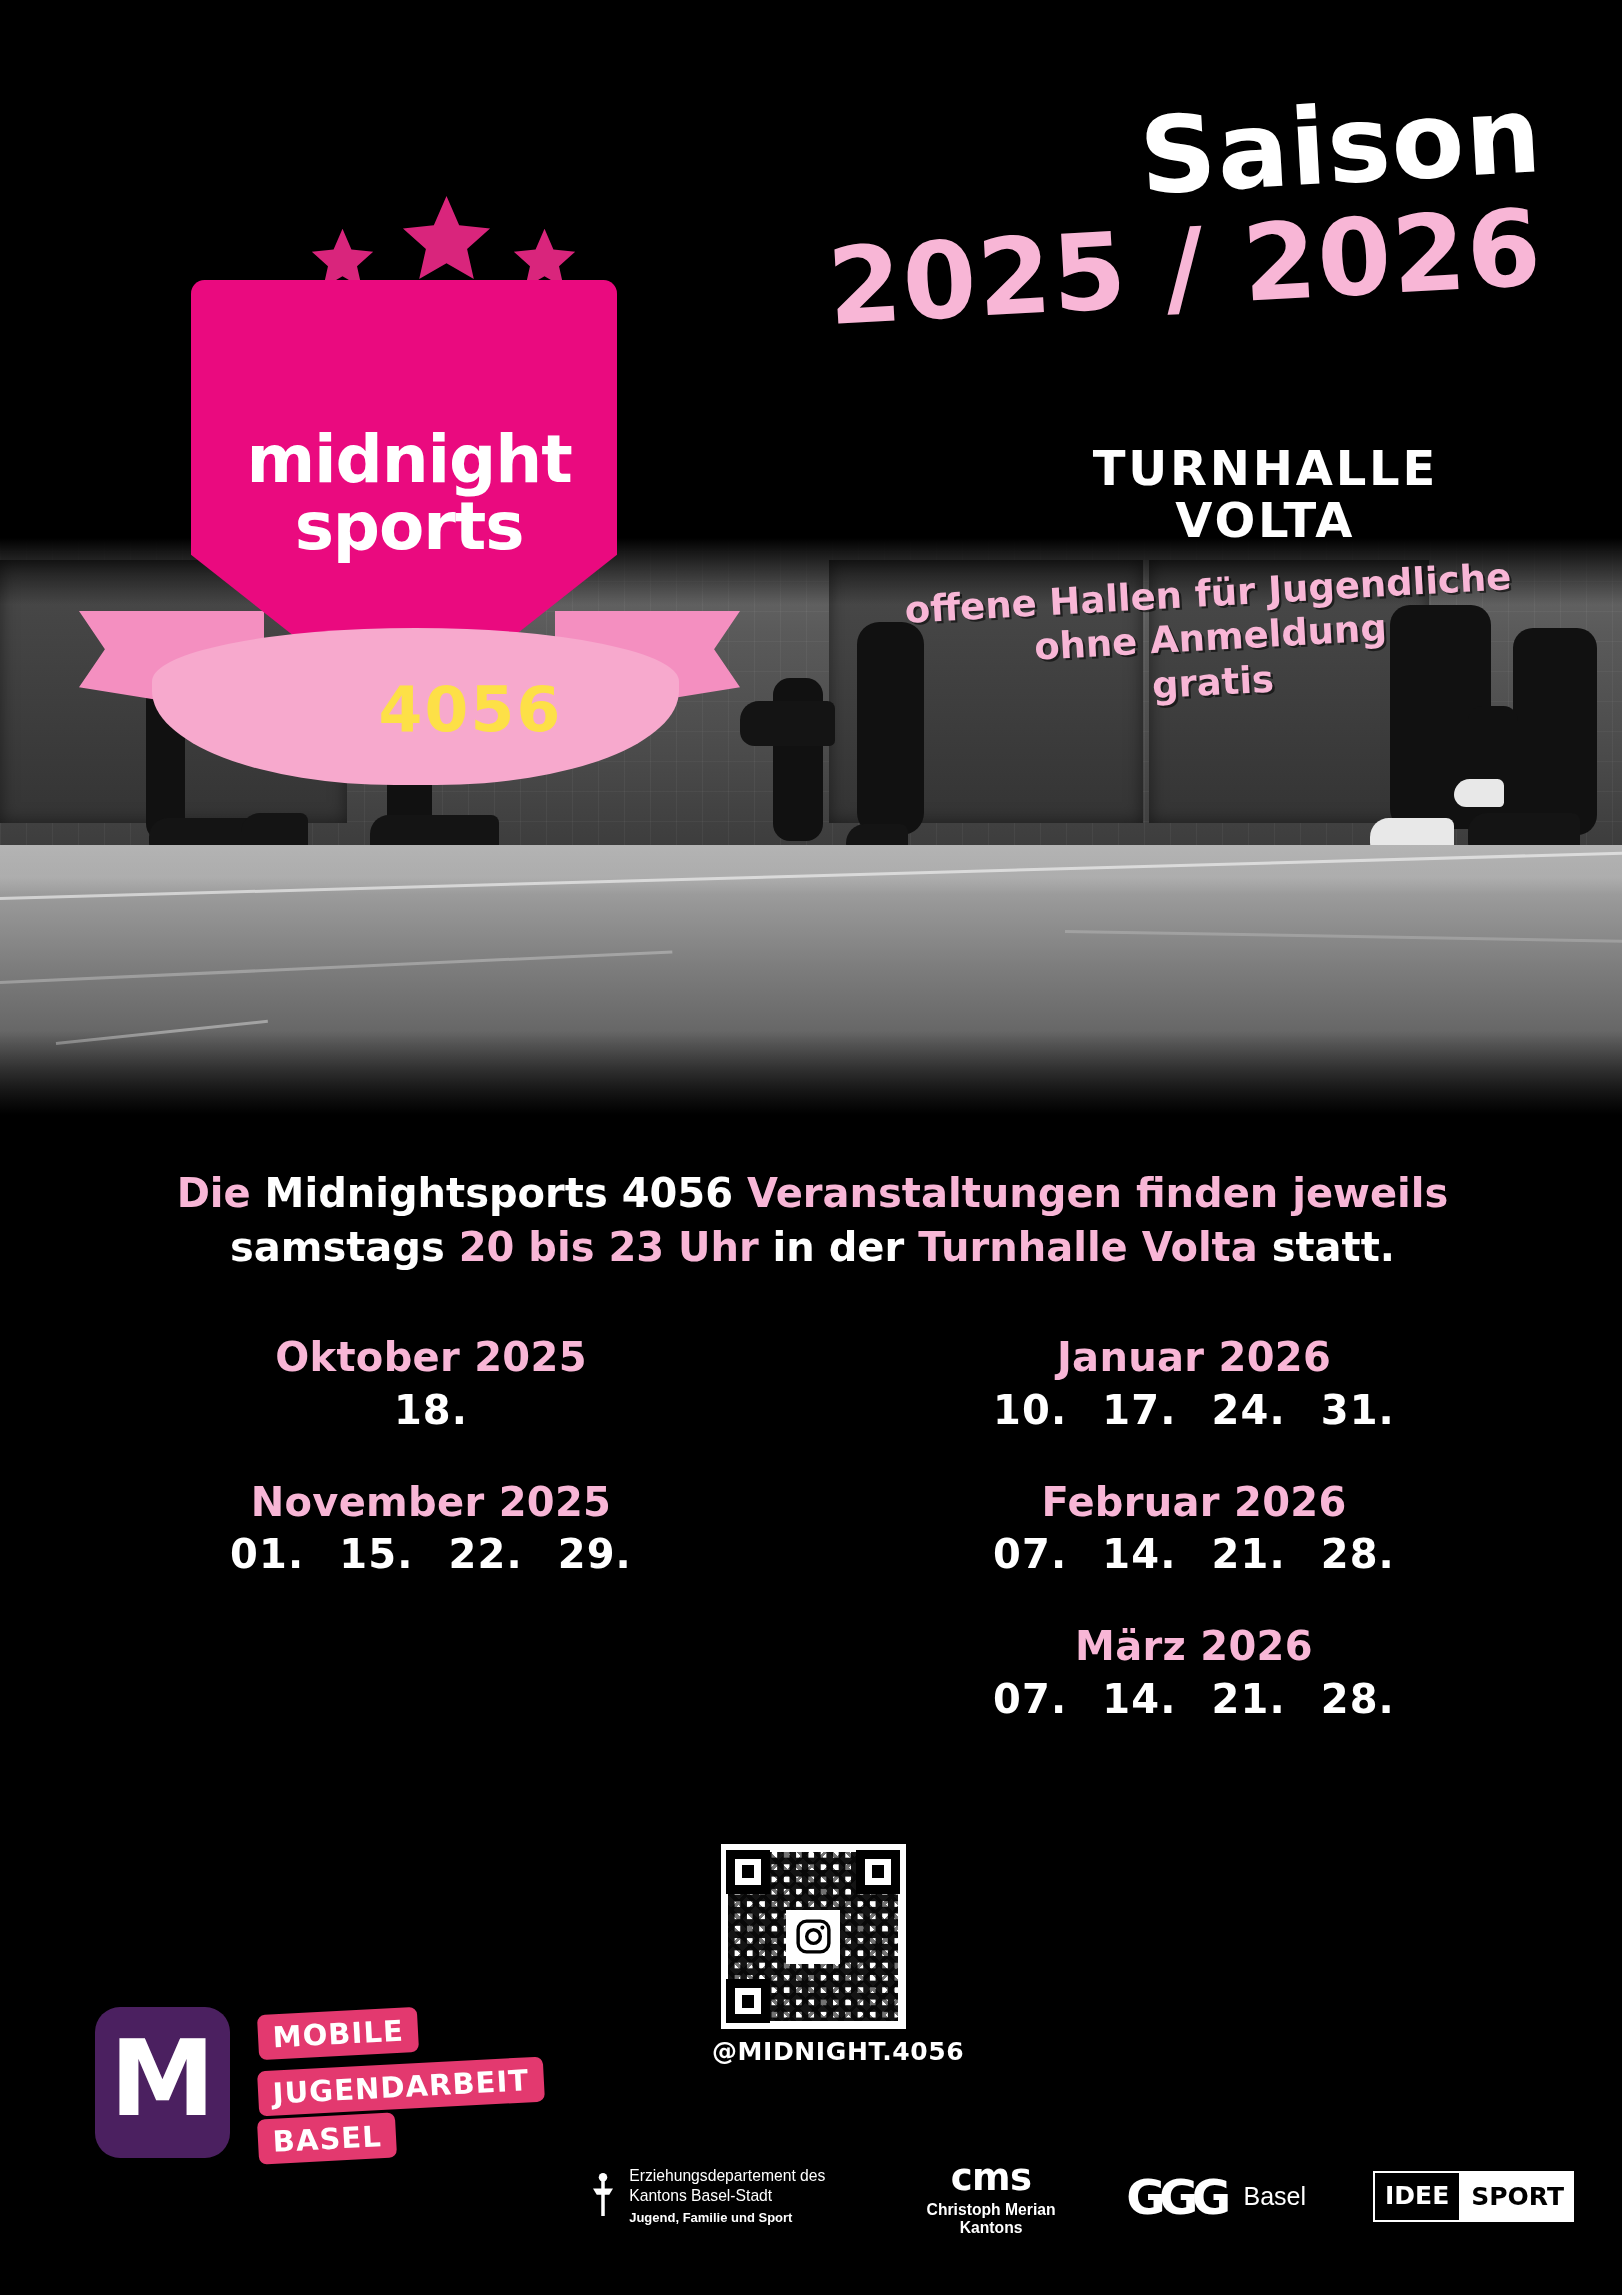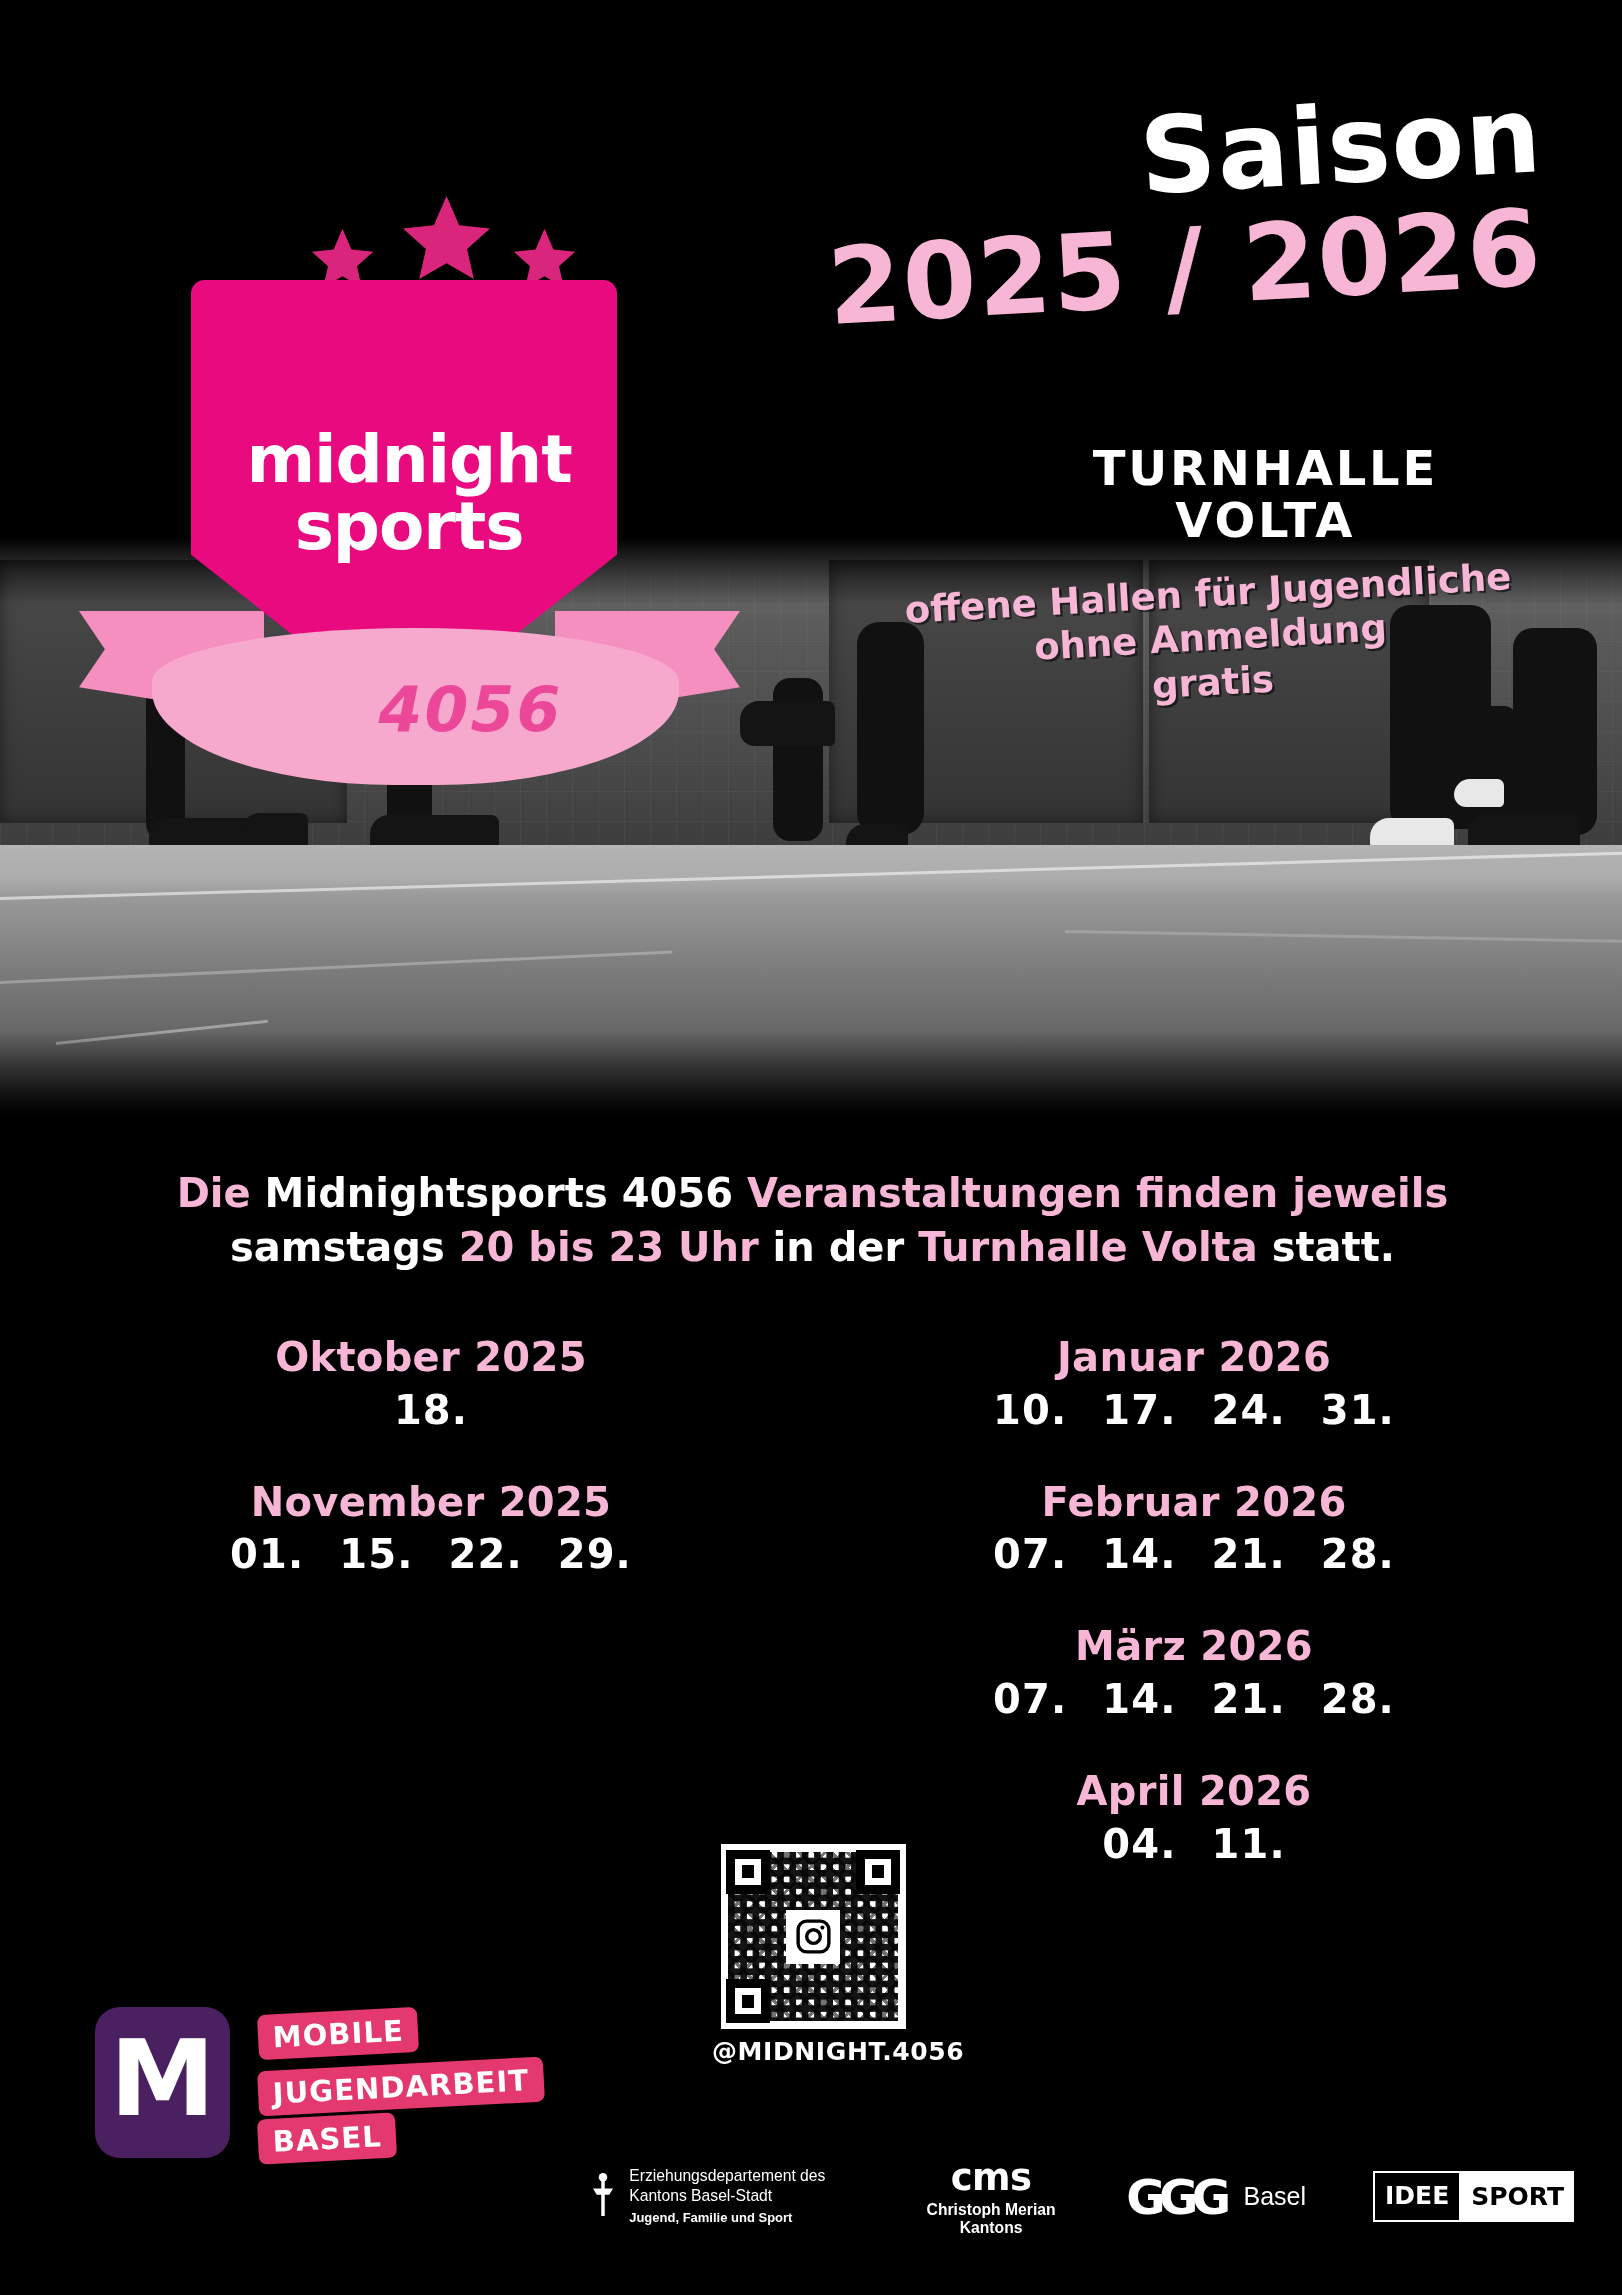--- a/index.html
+++ b/index.html
@@ -152,23 +152,22 @@
   }
   .badge-number {
     position:absolute;
     left: 291px;
     top: 488px;
     width: 235px;
     text-align:center;
     font-family: "DejaVu Sans", sans-serif;
     font-weight: 800;
     font-size: 63px;
-    color: #ec4899;
+    color: #fde047;
     letter-spacing: 2.2px;
-    font-style: italic;
   }
 
   
   .season {
     position:absolute;
     right: 78px;
     top: 73px;
     text-align: right;
     width: 841px;
   }
@@ -573,27 +572,20 @@
       </div>
       <div class="month-block">
         <div class="month-name">März 2026</div>
         <div class="month-days">
           <span>07.</span>
           <span>14.</span>
           <span>21.</span>
           <span>28.</span>
         </div>
       </div>
-      <div class="month-block">
-        <div class="month-name">April 2026</div>
-        <div class="month-days">
-          <span>04.</span>
-          <span>11.</span>
-        </div>
-      </div>
     </div>
   </div>
 
   <div class="qr-area">
     <div class="qr-code">
       <div class="qr-noise"></div>
       <div class="qr-noise2"></div>
       <div class="qr-eye tl"></div>
       <div class="qr-eye tr"></div>
       <div class="qr-eye bl"></div>

